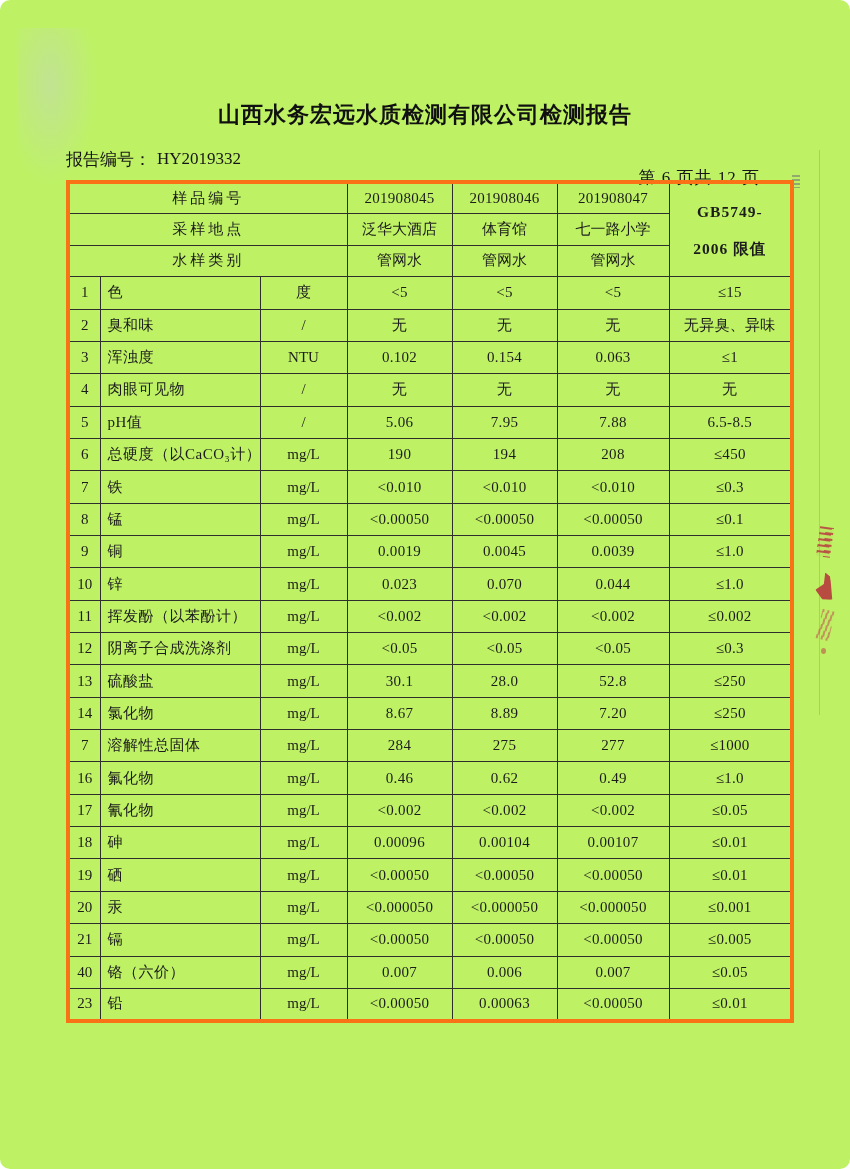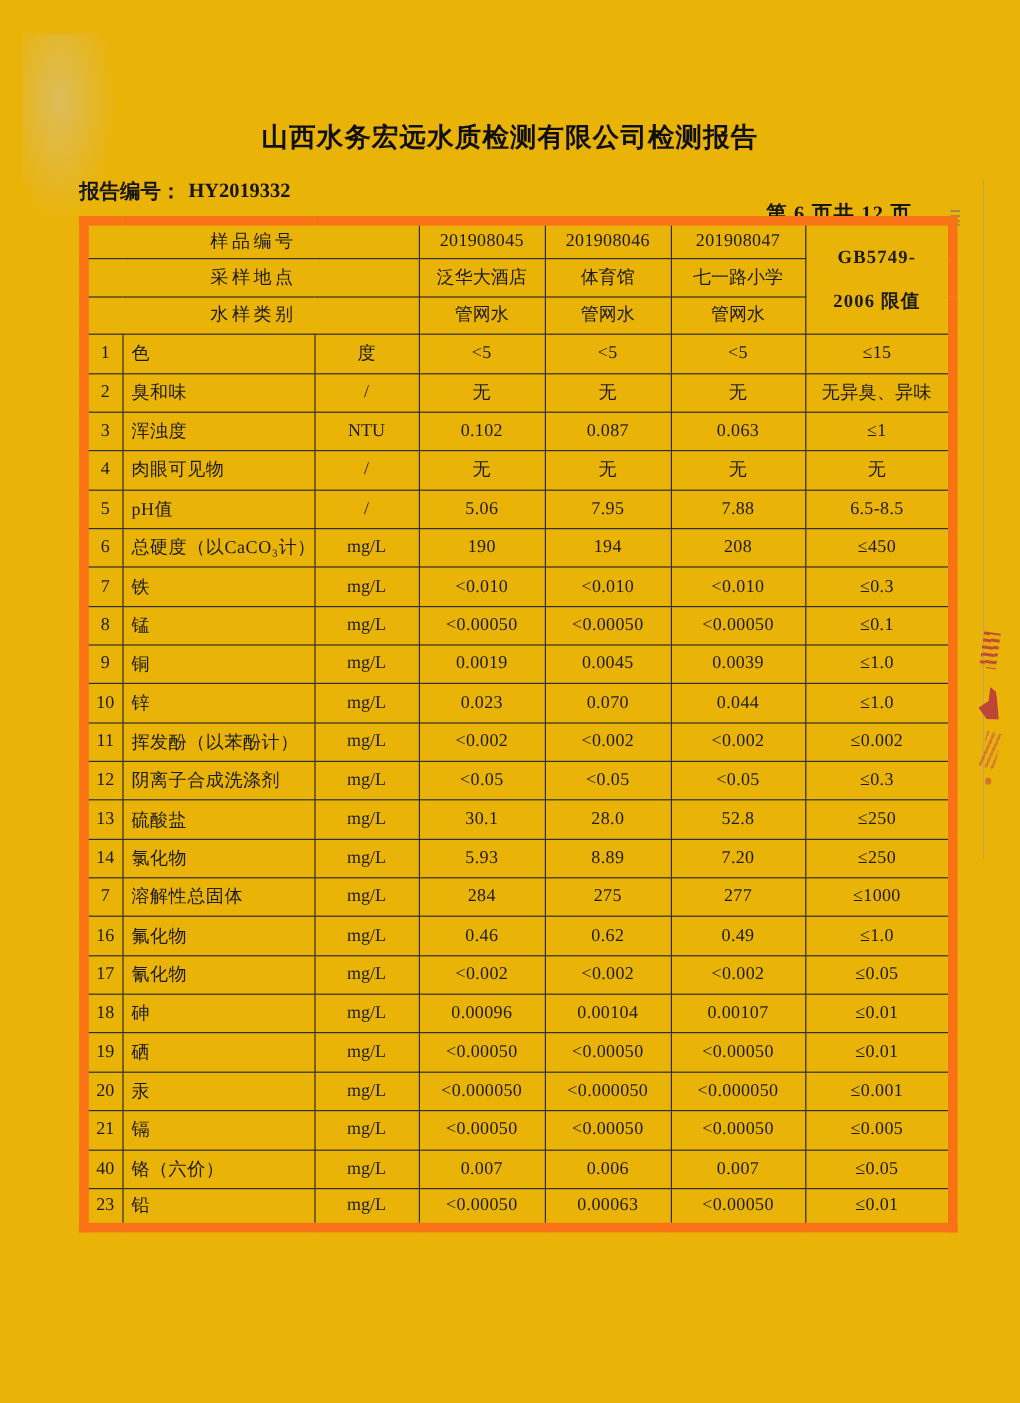--- a/index.html
+++ b/index.html
@@ -2,24 +2,25 @@
 <html><head>
 <meta charset="utf-8">
 <style>
   * { margin: 0; padding: 0; box-sizing: border-box; }
   html, body { background: #ffffff; }
   .page {
     position: relative;
     width: 850px;
     height: 1169px;
     margin: 0 auto;
-    background: #eab308;
+    background: #bef264;
     overflow: hidden;
     font-family: "Liberation Serif", "DejaVu Serif", serif;
     color: #161616;
+    border-radius: 10px;
   }
 
   
   .doc-title {
     position: absolute;
     top: 100px;
     left: 0;
     width: 100%;
     text-align: center;
     font-size: 22px;
@@ -30,21 +31,20 @@
   .meta-row {
     position: absolute;
     top: 147px;
     left: 66px;
     width: 724px;
     height: 24px;
     display: flex;
     justify-content: space-between;
     align-items: center;
     font-size: 17px;
-    font-weight: bold;
   }
   .meta-left { display: flex; align-items: center; }
   .meta-left .sep { width: 6px; display: inline-block; }
   .meta-right { padding-right: 30px; letter-spacing: 1px; margin-top: 36px; }
 
   
   .report-table {
     position: absolute;
     top: 180px;
     left: 66px;
@@ -55,21 +55,21 @@
     color: #1c1c1c;
   }
   .report-table td {
     border: 1px solid #2e2e2e;
     text-align: center;
     vertical-align: middle;
     overflow: hidden;
     white-space: nowrap;
     padding: 0 3px;
   }
-  .report-table { border: 8px solid #f97316; }
+  .report-table { border: 4px solid #f97316; }
   .h-row td { height: 31.6px; }
   .report-table tbody tr td { height: 32.35px; }
   td.c-name { text-align: left; padding-left: 7px; letter-spacing: 0.5px; }
   td.h-label { letter-spacing: 3px; }
   td.c-limit-h {
     font-size: 15.5px;
     letter-spacing: 1px;
     font-weight: bold;
   }
   .c-limit-h .limit-line { line-height: 1; }
@@ -202,21 +202,21 @@
     <td class="c-val">无</td>
     <td class="c-val">无</td>
     <td class="c-val">无</td>
     <td class="c-val">无异臭、异味</td>
   </tr>
         <tr>
     <td class="c-idx">3</td>
     <td class="c-name">浑浊度</td>
     <td class="c-unit">NTU</td>
     <td class="c-val">0.102</td>
-    <td class="c-val">0.087</td>
+    <td class="c-val">0.154</td>
     <td class="c-val">0.063</td>
     <td class="c-val">≤1</td>
   </tr>
         <tr>
     <td class="c-idx">4</td>
     <td class="c-name">肉眼可见物</td>
     <td class="c-unit">/</td>
     <td class="c-val">无</td>
     <td class="c-val">无</td>
     <td class="c-val">无</td>
@@ -300,21 +300,21 @@
     <td class="c-unit">mg/L</td>
     <td class="c-val">30.1</td>
     <td class="c-val">28.0</td>
     <td class="c-val">52.8</td>
     <td class="c-val">≤250</td>
   </tr>
         <tr>
     <td class="c-idx">14</td>
     <td class="c-name">氯化物</td>
     <td class="c-unit">mg/L</td>
-    <td class="c-val">5.93</td>
+    <td class="c-val">8.67</td>
     <td class="c-val">8.89</td>
     <td class="c-val">7.20</td>
     <td class="c-val">≤250</td>
   </tr>
         <tr>
     <td class="c-idx">7</td>
     <td class="c-name">溶解性总固体</td>
     <td class="c-unit">mg/L</td>
     <td class="c-val">284</td>
     <td class="c-val">275</td>

